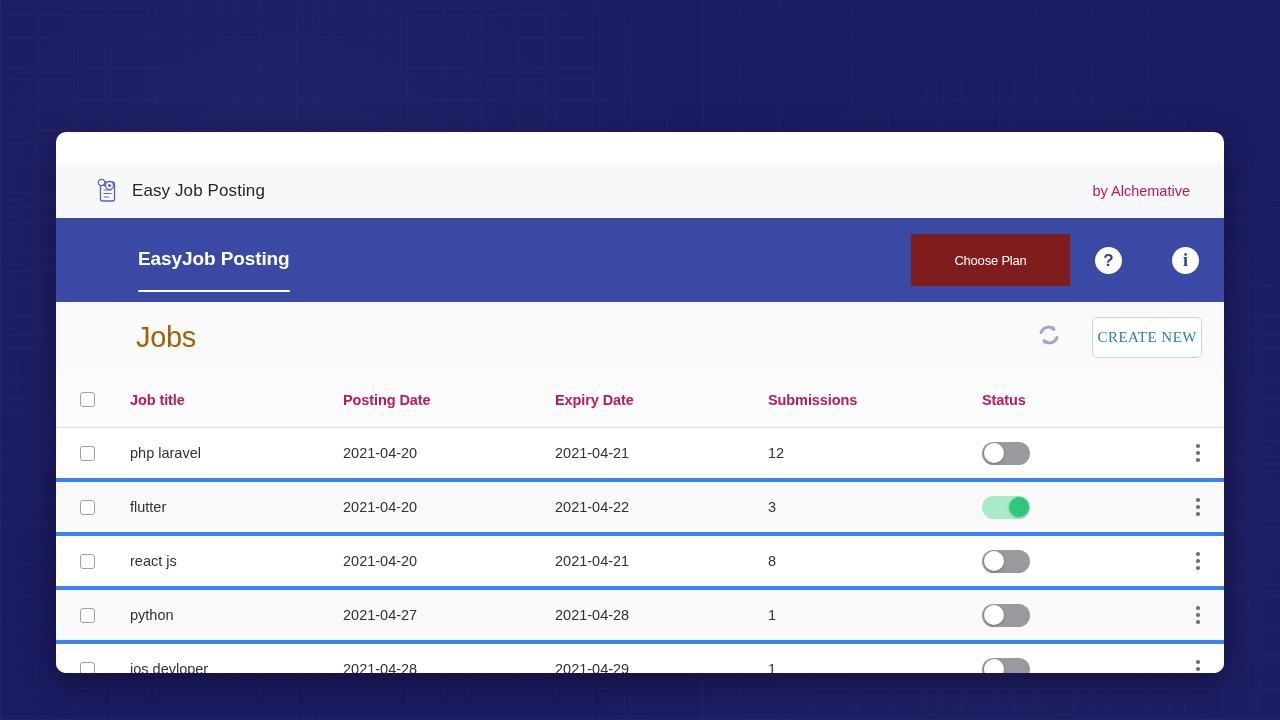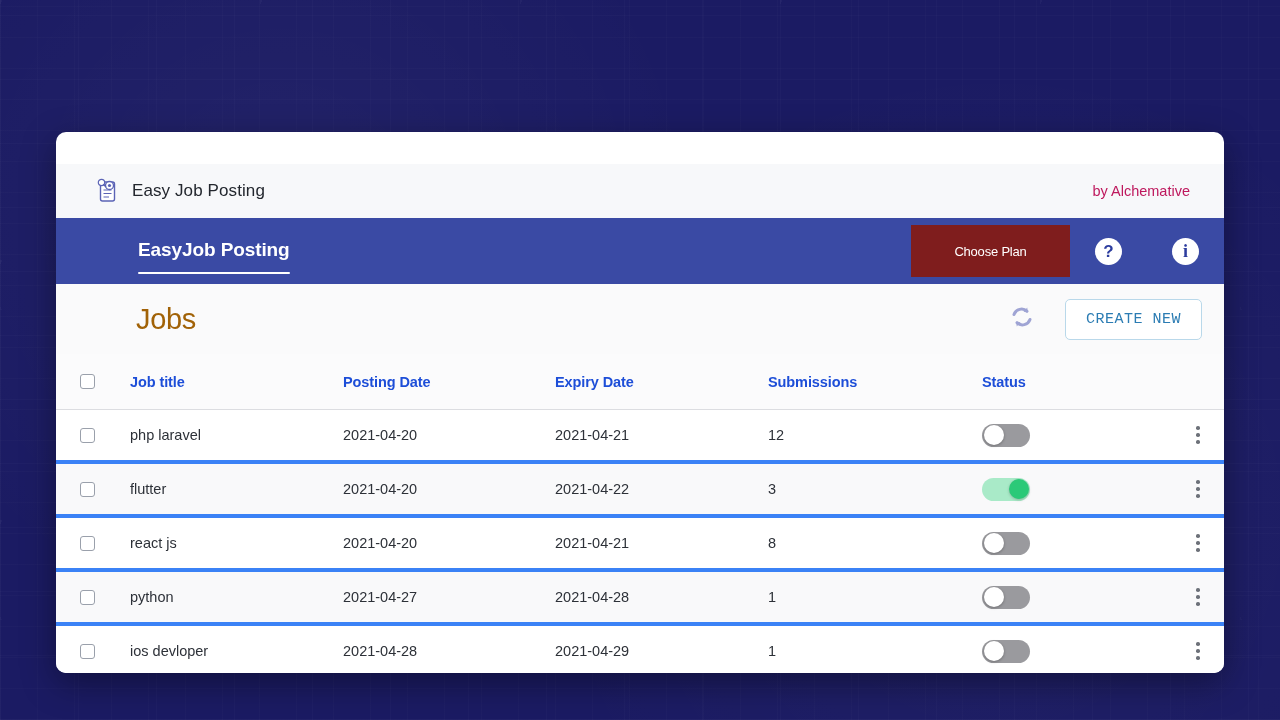--- a/index.html
+++ b/index.html
@@ -70,21 +70,21 @@
     letter-spacing: 0.1px;
   }
   .by-line {
     margin-left: auto;
     font-size: 14.5px;
     color: #be185d;
   }
 
   
   .navbar {
-    height: 66px;
+    height: 84px;
     background: #3a4aa4;
     display: flex;
     align-items: stretch;
     flex: 0 0 auto;
     position: relative;
   }
   .nav-tab {
     display: flex;
     align-items: center;
     margin-left: 82px;
@@ -181,26 +181,26 @@
     justify-content: center;
     cursor: pointer;
   }
   .create-new {
     border: 1px solid #b9d8ea;
     background: #ffffff;
     color: #2b7cb3;
     font-size: 15px;
     letter-spacing: 0.5px;
     border-radius: 5px;
-    padding: 0 20px;
+    padding: 0 4px;
     height: 41px;
     display: flex;
     align-items: center;
     cursor: pointer;
-    font-family: Liberation Mono, monospace;
+    font-family: Liberation Serif, serif;
   }
 
   
   .table {
     flex: 1 1 auto;
     display: flex;
     flex-direction: column;
     background: #ffffff;
   }
   .trow {
@@ -220,21 +220,21 @@
   .c-check  { width: 74px; padding-left: 24px; flex: 0 0 auto; }
   .c-title  { width: 213px; flex: 0 0 auto; }
   .c-post   { width: 212px; flex: 0 0 auto; }
   .c-exp    { width: 213px; flex: 0 0 auto; }
   .c-sub    { width: 214px; flex: 0 0 auto; }
   .c-status { width: 190px; flex: 0 0 auto; }
   .c-menu   { flex: 1 1 auto; display: flex; justify-content: center; }
 
   .th {
     font-size: 14.5px;
-    color: #1d4ed8;
+    color: #be185d;
     font-weight: bold;
     letter-spacing: -0.1px;
   }
   .td {
     font-size: 14.5px;
     color: #2d3138;
   }
 
   .chk {
     width: 15px;

